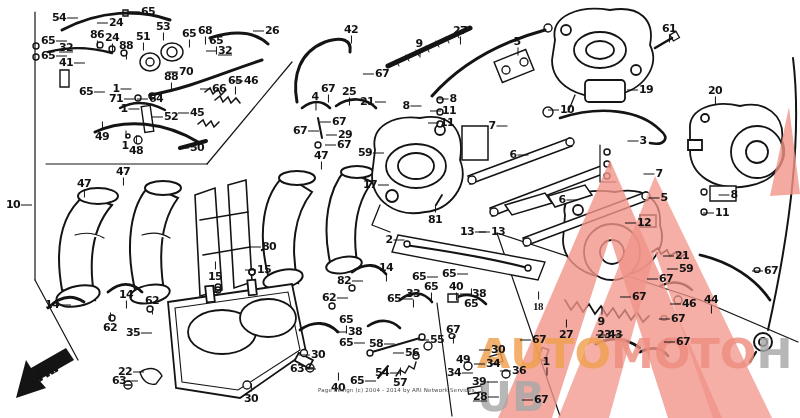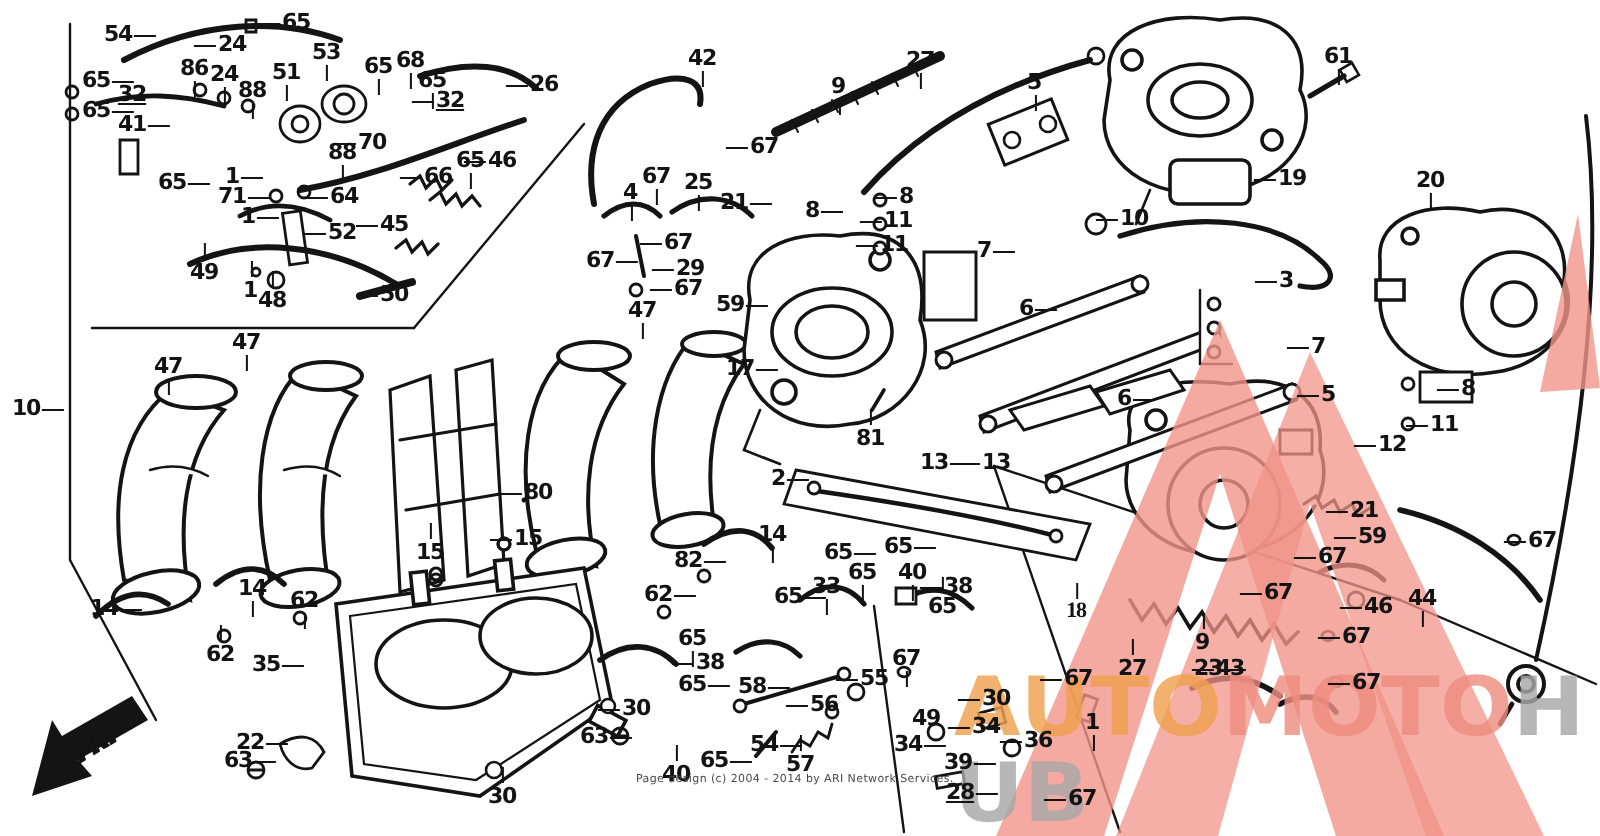--- a/index.html
+++ b/index.html
@@ -314,27 +314,27 @@
       <span class="co lead-down" style="left: 112px; top: 37px;">24</span>
       <span class="co lead-down" style="left: 126px; top: 45px;">88</span>
       <span class="co lead-right" style="left: 48px; top: 40px;">65</span>
       <span class="co lead-right u" style="left: 66px; top: 47px;">32</span>
       <span class="co lead-right" style="left: 48px; top: 55px;">65</span>
       <span class="co lead-right" style="left: 66px; top: 62px;">41</span>
       <span class="co lead-down" style="left: 189px; top: 33px;">65</span>
       <span class="co lead-down" style="left: 205px; top: 30px;">68</span>
       <span class="co lead-down" style="left: 216px; top: 40px;">65</span>
       <span class="co lead-left u" style="left: 225px; top: 50px;">32</span>
-      <span class="co lead-left" style="left: 272px; top: 42px;">26</span>
+      <span class="co lead-left" style="left: 272px; top: 30px;">26</span>
       <span class="co lead-left" style="left: 186px; top: 71px;">70</span>
       <span class="co lead-down" style="left: 171px; top: 76px;">88</span>
       <span class="co lead-left" style="left: 219px; top: 88px;">66</span>
       <span class="co lead-left" style="left: 251px; top: 80px;">46</span>
       <span class="co lead-down" style="left: 235px; top: 80px;">65</span>
-      <span class="co lead-left" style="left: 172px; top: 98px;">64</span>
+      <span class="co lead-left" style="left: 156px; top: 98px;">64</span>
       <span class="co lead-right" style="left: 116px; top: 88px;">1</span>
       <span class="co lead-right" style="left: 116px; top: 98px;">71</span>
       <span class="co lead-right" style="left: 124px; top: 108px;">1</span>
       <span class="co lead-left" style="left: 171px; top: 116px;">52</span>
       <span class="co lead-left" style="left: 197px; top: 112px;">45</span>
       <span class="co lead-right" style="left: 86px; top: 91px;">65</span>
       <span class="co lead-up" style="left: 102px; top: 136px;">49</span>
       <span class="co lead-up" style="left: 125px; top: 145px;">1</span>
       <span class="co lead-up" style="left: 136px; top: 150px;">48</span>
       <span class="co lead-left" style="left: 197px; top: 147px;">50</span>
@@ -366,21 +366,21 @@
       <span class="co lead-left" style="left: 646px; top: 89px;">19</span>
       <span class="co lead-left" style="left: 567px; top: 109px;">10</span>
       <span class="co lead-down" style="left: 715px; top: 90px;">20</span>
       <span class="co lead-left" style="left: 643px; top: 140px;">3</span>
       <span class="co lead-left" style="left: 659px; top: 173px;">7</span>
       <span class="co lead-left" style="left: 664px; top: 197px;">5</span>
       <span class="co lead-right" style="left: 513px; top: 154px;">6</span>
       <span class="co lead-right" style="left: 562px; top: 199px;">6</span>
       <span class="co lead-left" style="left: 734px; top: 194px;">8</span>
       <span class="co lead-left" style="left: 722px; top: 212px;">11</span>
-      <span class="co lead-left" style="left: 696px; top: 222px;">12</span>
+      <span class="co lead-left" style="left: 644px; top: 222px;">12</span>
       <span class="co lead-left" style="left: 682px; top: 255px;">21</span>
       <span class="co lead-left" style="left: 686px; top: 268px;">59</span>
       <span class="co lead-left" style="left: 771px; top: 270px;">67</span>
       <span class="co lead-left" style="left: 666px; top: 278px;">67</span>
       <span class="co lead-right" style="left: 467px; top: 231px;">13</span>
       <span class="co lead-left" style="left: 498px; top: 231px;">13</span>
       <span class="co lead-up" style="left: 435px; top: 219px;">81</span>
       <span class="co lead-right" style="left: 389px; top: 239px;">2</span>
       <span class="co lead-up" style="left: 538px; top: 306px; font-family: Liberation Serif, serif;">18</span>
       <span class="co lead-up" style="left: 215px; top: 276px;">15</span>

